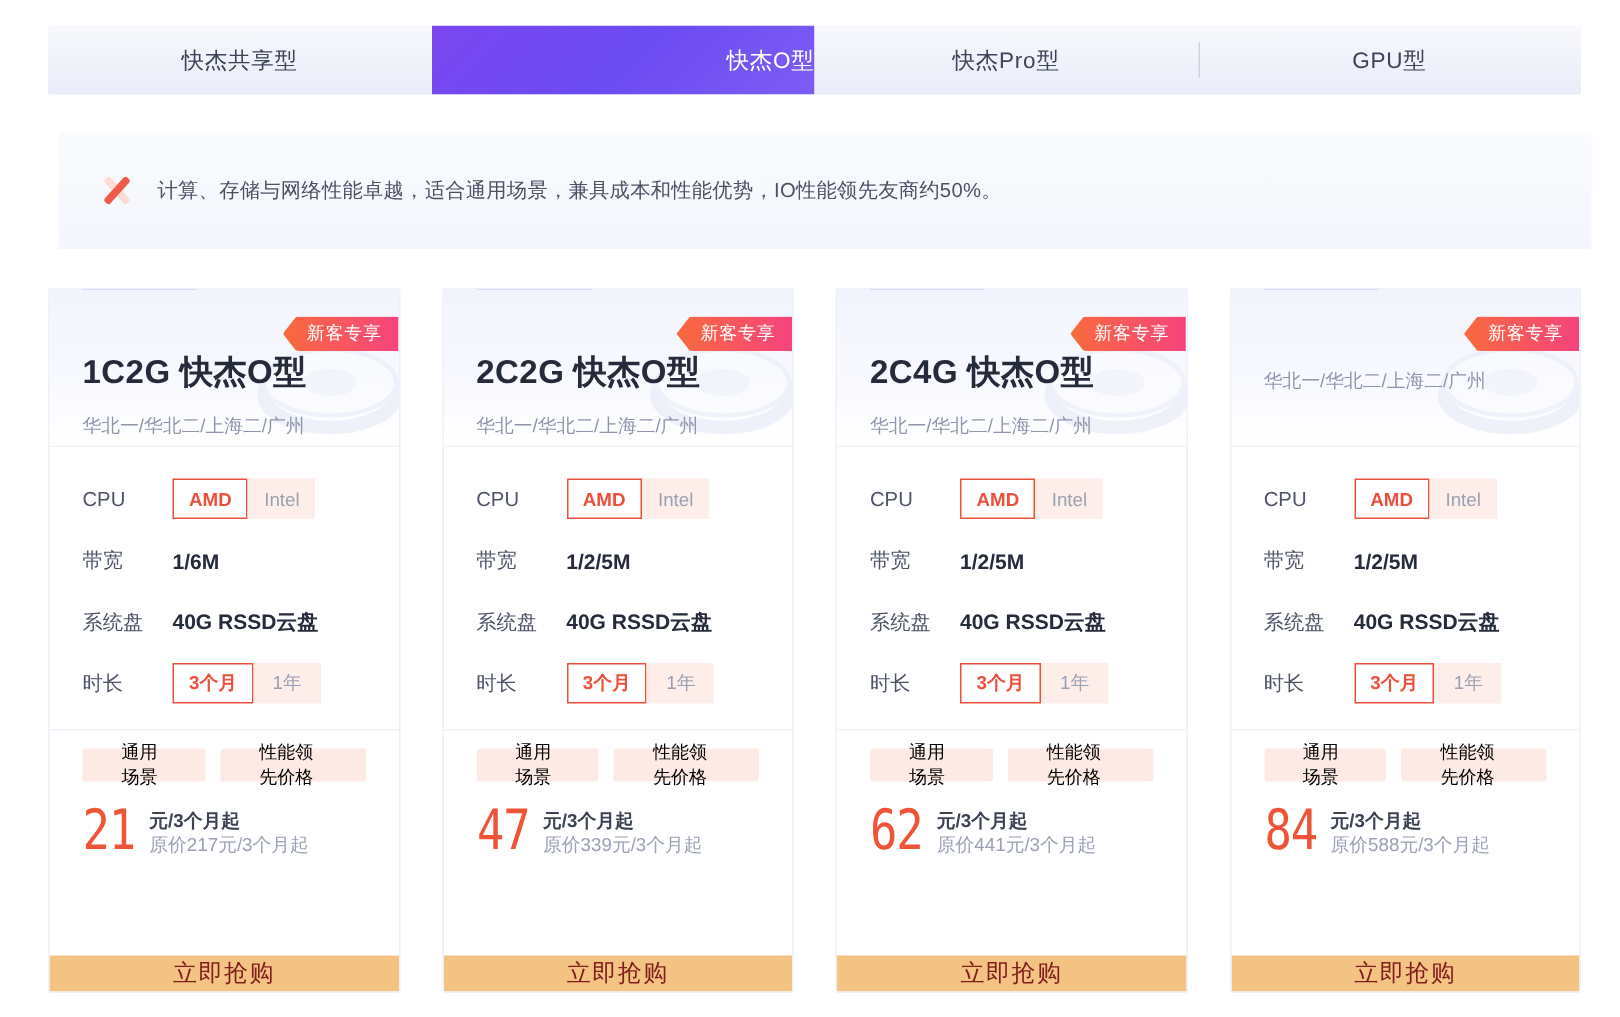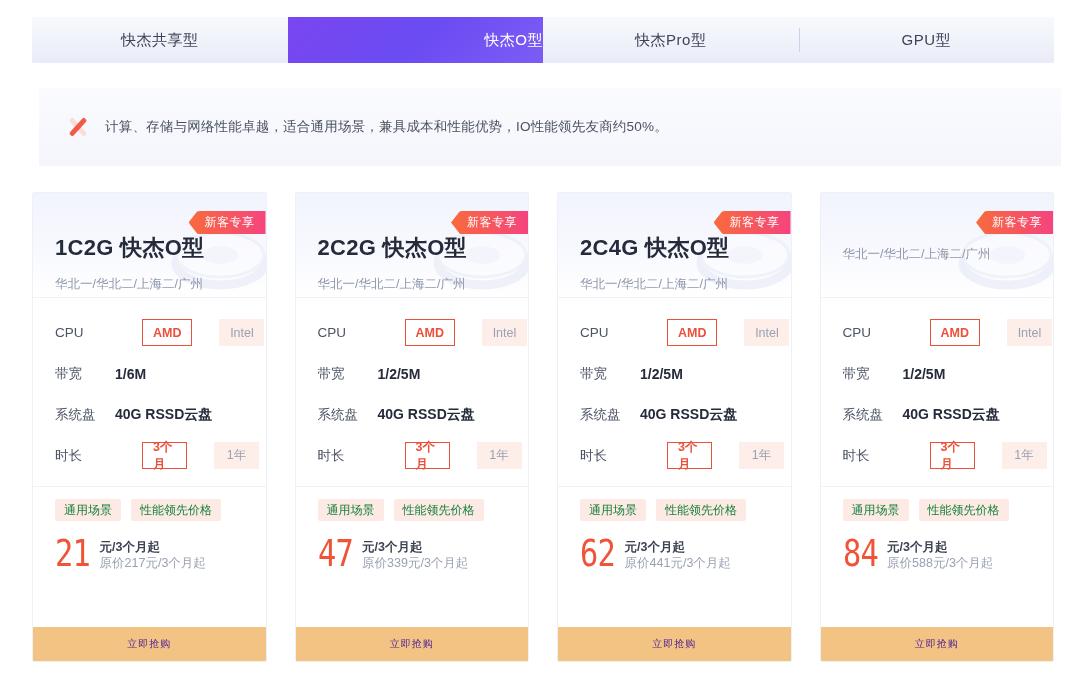--- a/index.html
+++ b/index.html
@@ -111,51 +111,50 @@
     display: flex; align-items: center; height: 41px;
   }
   .spec-label { width: 60px; flex: none; font-size: 13.5px; color: #4d5466; }
   .spec-value { font-size: 14px; color: #252b3a; font-weight: bold; }
   .seg { display: flex; height: 27px; }
   .seg-opt {
     min-width: 45px; padding: 0 10px;
     display: flex; align-items: center; justify-content: center;
     font-size: 12.5px; color: #9aa1b2; background: #fdeeea;
     cursor: pointer;
-    margin-left: 27px;
   }
   .seg-opt.sel {
     background: #ffffff; color: #ec4f3a; font-weight: bold;
     border: 1px solid #ec4f3a;
   }
 
   .price-zone { padding: 12px 22px 0 22px; flex: 1 1 auto; }
   .tags { display: flex; gap: 10px; }
   .tag {
-    height: 22px; padding: 0 9px;
+    height: 22px; padding: 0 26px;
     display: flex; align-items: center;
-    font-size: 12px; color: #15803d; background: #fdeae4;
+    font-size: 12px; color: #000000; background: #fdeae4;
     border-radius: 2px;
   }
   .price-line { display: flex; align-items: flex-start; margin-top: 16px; }
   .price-num {
     font-family: "DejaVu Sans Mono", monospace;
     font-size: 37px; line-height: 34px; color: #ef5438;
     letter-spacing: -1px; font-weight: 500;
     transform: scaleX(.82); transform-origin: left top;
   }
   .price-right { margin-left: 2px; padding-top: 2px; }
   .price-unit { font-size: 12.5px; font-weight: bold; color: #3b4252; line-height: 16px; }
   .price-orig { font-size: 12.5px; color: #9aa1b4; line-height: 17px; }
 
   .buy-btn {
-    height: 34px; width: 100%;
+    height: 24px; width: 100%;
     background: #f3c384;
     display: flex; align-items: center; justify-content: center;
-    font-size: 10px; color: #4c1d95; letter-spacing: 1px;
+    font-size: 16px; color: #7f1d1d; letter-spacing: 1px;
     cursor: pointer; border: none;
     font-family: inherit;
   }
 </style>
 </head>
 <body>
 
 <div class="page">
 
   <div class="tabbar" id="tabbar">

